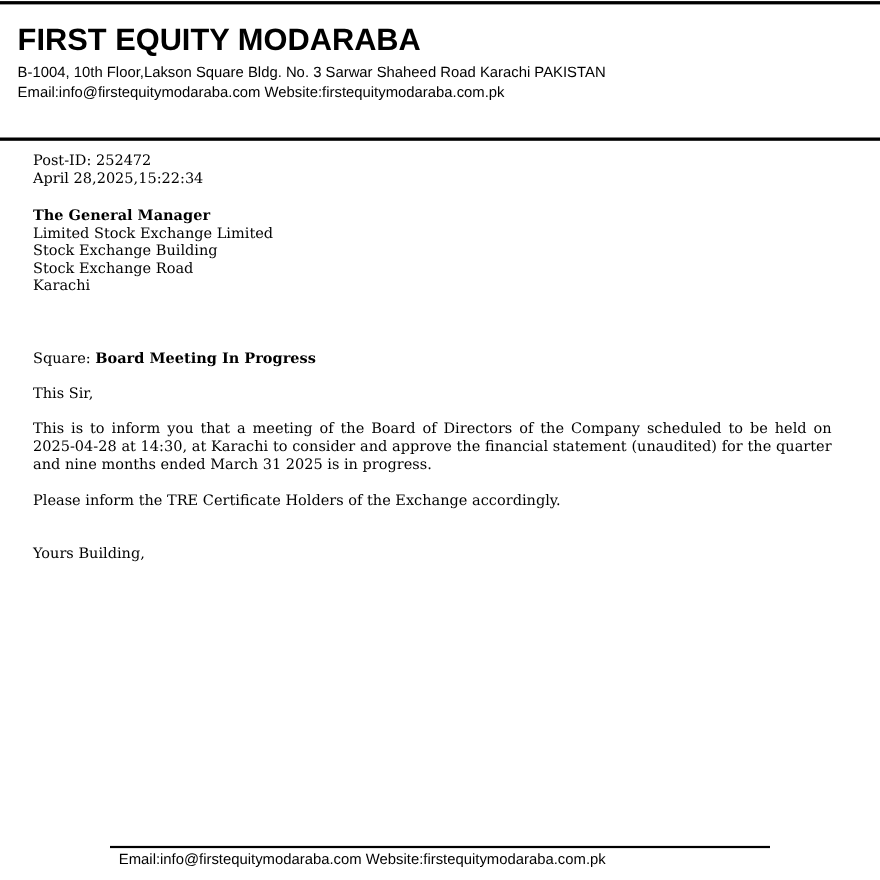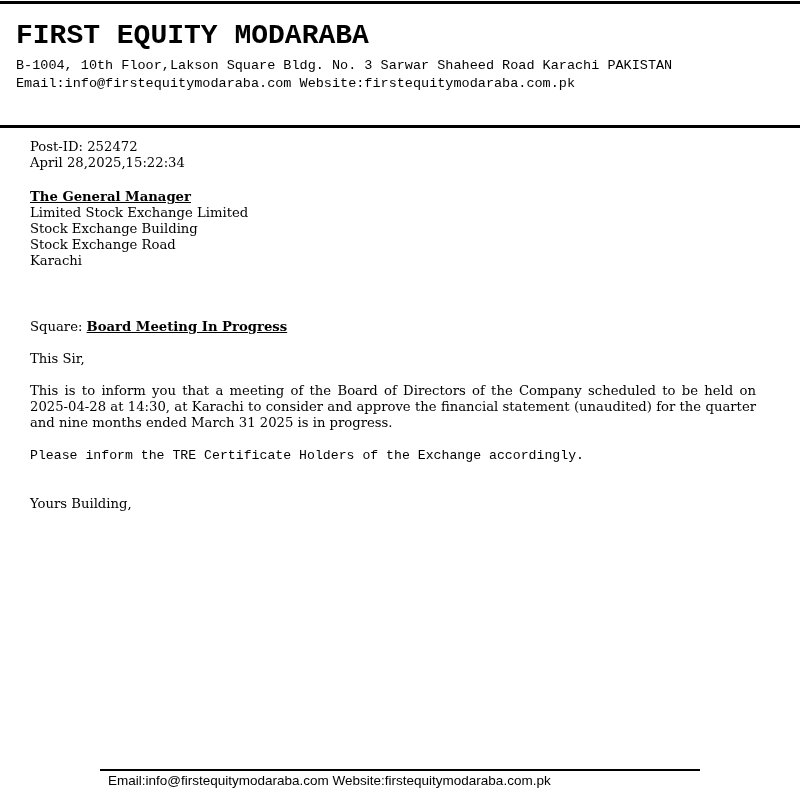--- a/index.html
+++ b/index.html
@@ -14,21 +14,21 @@
   }
   .top-rule {
     position: absolute;
     top: 1px; left: 0;
     width: 800px; height: 3px;
     background: #000000;
   }
   .letterhead {
     position: absolute;
     top: 21px; left: 16px; right: 16px;
-    font-family: Liberation Mono, monospace;
+    font-family: Liberation Sans, sans-serif;
   }
   .company-name {
     font-size: 28px;
     font-weight: bold;
     line-height: 30px;
     margin-bottom: 6px;
     white-space: nowrap;
   }
   .addr-line {
     font-size: 13.5px;
@@ -47,22 +47,22 @@
     width: 726px;
     font-family: "DejaVu Serif", "Liberation Serif", serif;
     font-size: 13.2px;
     line-height: 16px;
   }
   .meta-block { margin-bottom: 18px; }
   .recipient-block { margin-bottom: 50px; }
   .subject-line { margin-bottom: 16px; }
   .salutation { margin-bottom: 16px; }
   .para-1 { text-align: justify; margin-bottom: 17px; }
-  .para-2 { margin-bottom: 32px; font-family: Liberation Mono, monospace; }
-  .bold { font-weight: bold; text-decoration: underline; }
+  .para-2 { margin-bottom: 32px; }
+  .bold { font-weight: bold; }
   .page-footer {
     position: absolute;
     top: 769px; left: 100px;
     width: 600px;
     border-top: 2px solid #000000;
     font-family: "Liberation Sans", sans-serif;
   }
   .footer-text {
     padding: 2px 0 0 8px;
     font-size: 13.5px;

